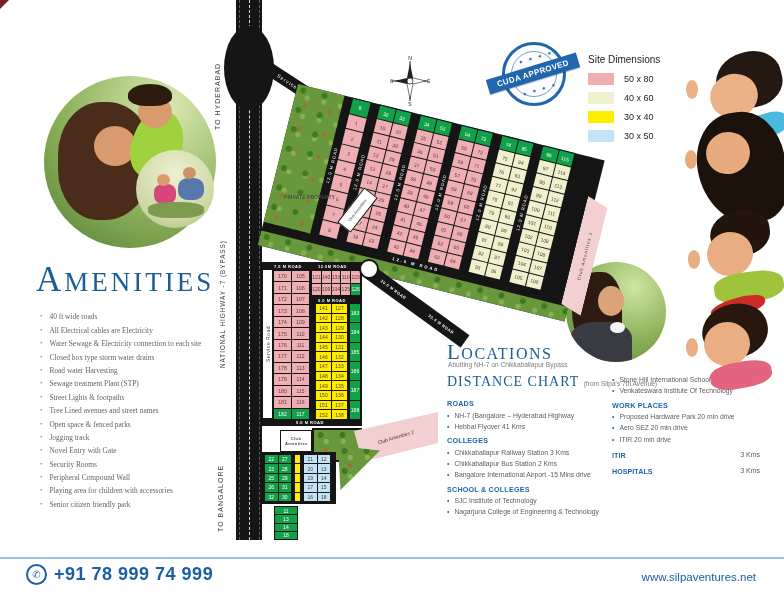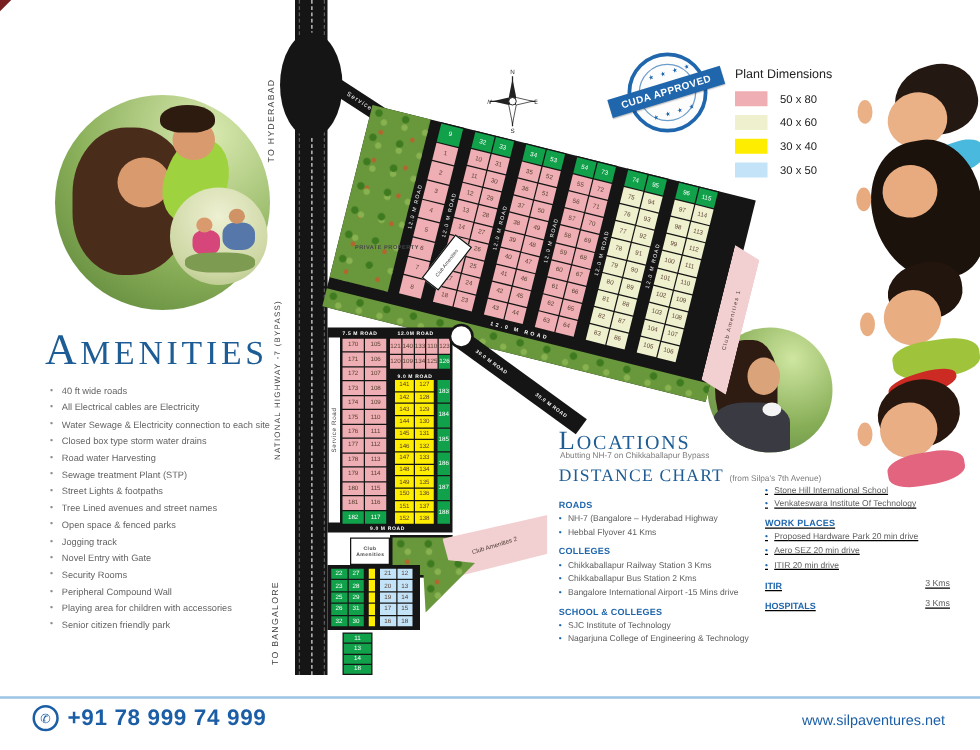--- a/index.html
+++ b/index.html
@@ -49,21 +49,21 @@
 
   
   .serif{font-family:"Liberation Serif",serif;color:#1d5c94;}
   .h-amen{font-size:27px;letter-spacing:3px;}
   .h-amen::first-letter{font-size:35px;}
   .h-loc{font-size:16px;letter-spacing:1.5px;}
   .h-loc::first-letter{font-size:21px;}
   .h-dist{font-size:14px;letter-spacing:1px;display:inline;}
   .h-dist::first-letter{font-size:18px;}
   .subtle{font-size:6.6px;color:#7c7c7c;}
-  .amen-li{display:flex;gap:7px;height:13.4px;font-size:7.4px;color:#636363;align-items:flex-start;}
+  .amen-li{display:flex;gap:7px;height:13.4px;font-size:7.4px;color:#636363;align-items:flex-end;font-family:Liberation Serif, serif;}
   .amen-li .b{color:#8a8a8a;font-size:7px;line-height:9px;}
   .sec-h{color:#1f66ad;font-weight:bold;font-size:7.2px;margin:5px 0 2.5px 0;letter-spacing:.2px;}
   .sec-li{display:flex;gap:5px;font-size:6.8px;color:#5d5d5d;line-height:9.6px;margin-bottom:1.6px;}
   .sec-li .b{color:#1f66ad;}
   .kv{display:flex;width:148px;margin-top:7px;}
   .kv .k{color:#1f66ad;font-weight:bold;font-size:7.2px;}
   .kv .v{margin-left:auto;color:#5d5d5d;font-size:7px;}
 
   
   .leg-title{font-size:10px;color:#222;}
@@ -171,21 +171,21 @@
 
   <div class="abs" style="left:484px;top:40px;width:96px;height:68px;">
     <div class="abs badge-outer" style="left:18px;top:2px;"></div>
     <div class="abs badge-inner" style="left:27px;top:11px;"></div>
     <div class="abs stars" style="left:34px;top:14px;transform:rotate(-17deg);">★ ★ ★ ★</div>
     <div class="abs ribbon" style="left:2px;top:26px;width:94px;height:15px;transform:rotate(-17deg);">CUDA APPROVED</div>
     <div class="abs stars" style="left:38px;top:46px;transform:rotate(-17deg);">★ ★ ★ ★</div>
   </div>
 
   <div class="abs" style="left:588px;top:54px;width:120px;">
-    <div class="leg-title">Plant Dimensions</div>
+    <div class="leg-title">Site Dimensions</div>
     <div id="legend-rows" style="margin-top:4px;">
         <div class="leg-row">
           <span class="leg-sw" style="background:#eeaeb3"></span>
           <span class="leg-lb">50 x 80</span>
         </div>
         <div class="leg-row">
           <span class="leg-sw" style="background:#eff0ce"></span>
           <span class="leg-lb">40 x 60</span>
         </div>
         <div class="leg-row">
@@ -592,21 +592,21 @@
       <div class="sec-h">SCHOOL &amp; COLLEGES</div>
       <div class="sec-li">
         <span class="b">•</span>
         <span>SJC Institute of Technology</span>
       </div>
       <div class="sec-li">
         <span class="b">•</span>
         <span>Nagarjuna College of Engineering &amp; Technology</span>
       </div>
     </div>
-  <div class="abs" id="dist-right" style="left:612px;top:388px;width:165px;text-decoration:underline;">
+  <div class="abs" id="dist-right" style="left:612px;top:375px;width:165px;">
       <div class="sec-li">
         <span class="b">•</span>
         <span>Stone Hill International School</span>
       </div>
       <div class="sec-li">
         <span class="b">•</span>
         <span>Venkateswara Institute Of Technology</span>
       </div>
       <div class="sec-h">WORK PLACES</div>
       <div class="sec-li">

